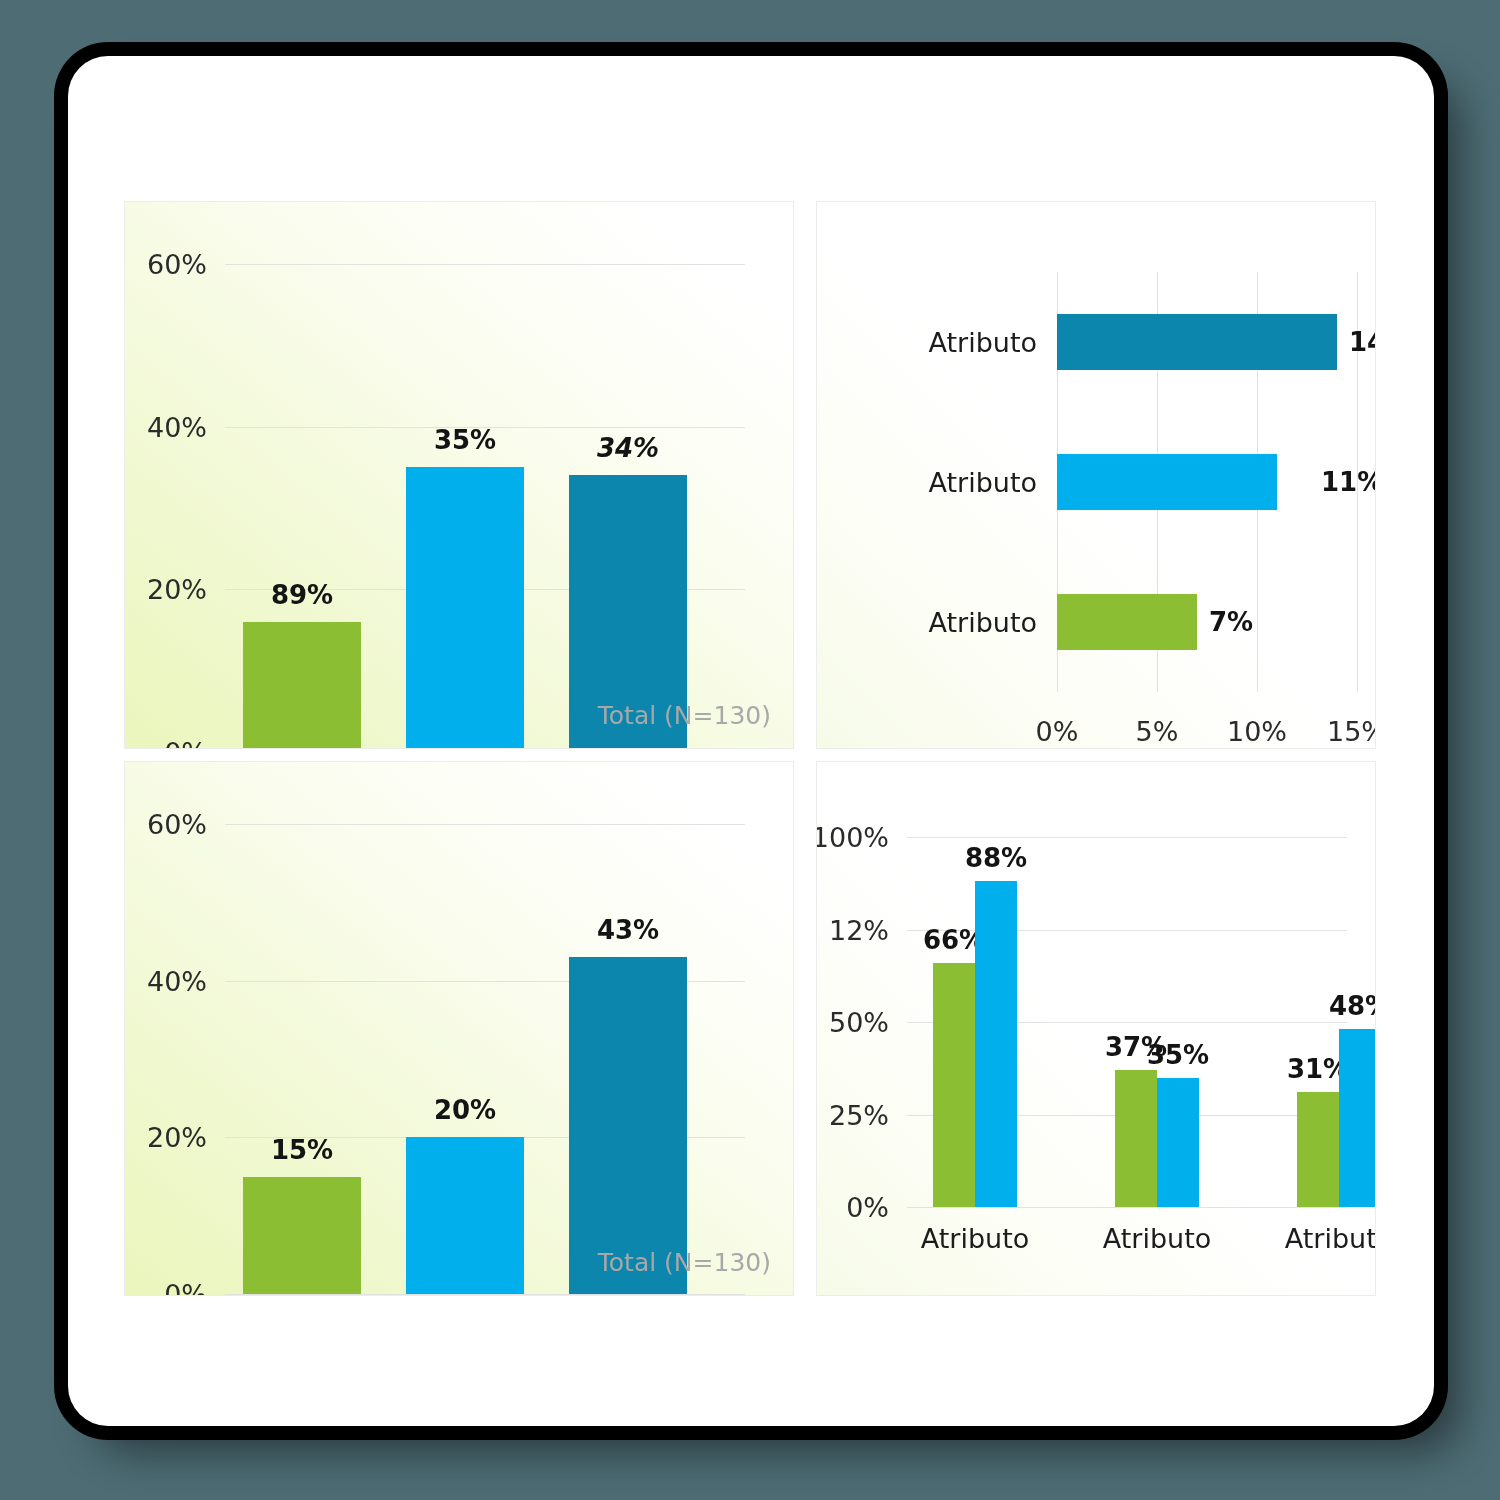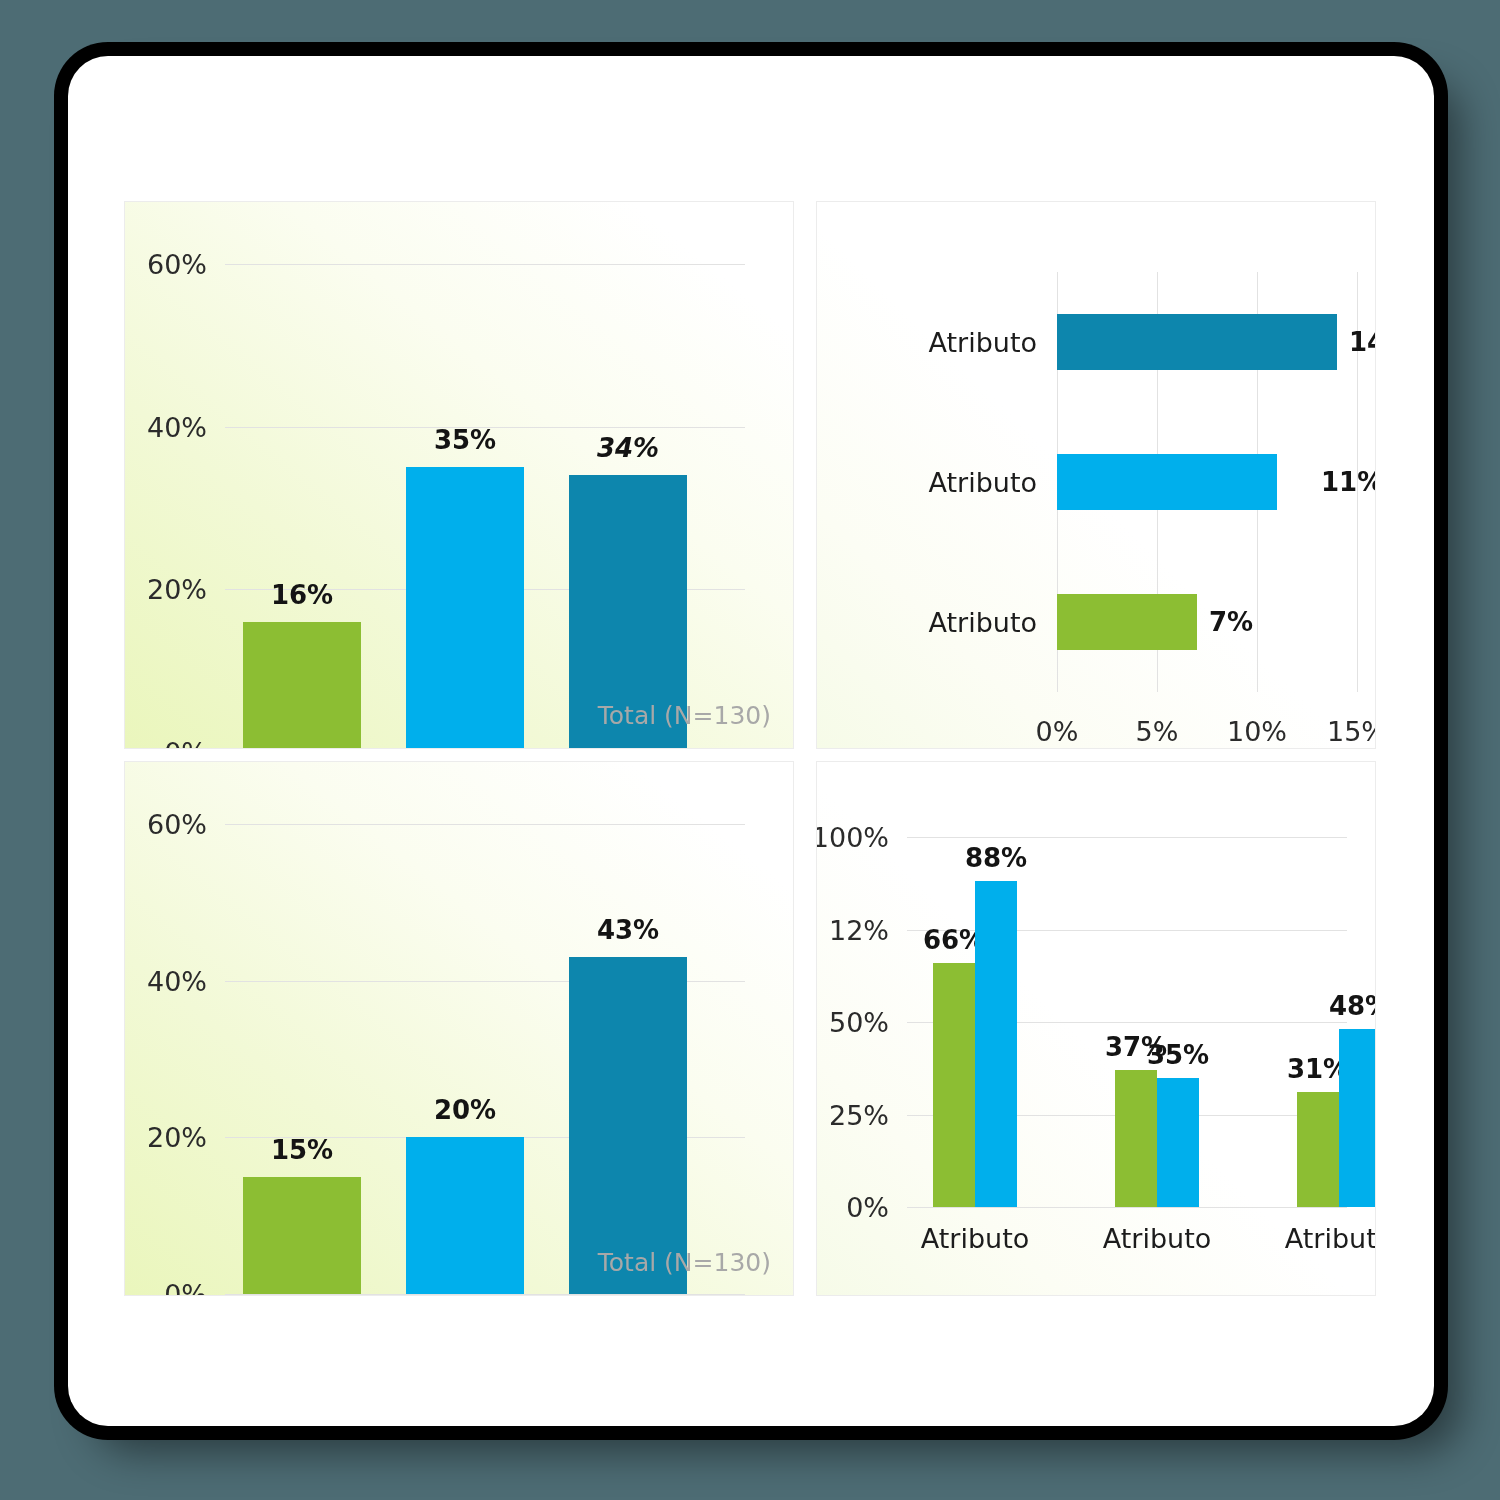--- a/index.html
+++ b/index.html
@@ -133,21 +133,21 @@
     <div class="chart-card card-green">
       <div class="plot" id="plot-tl" style="left:100px; top:62px; width:520px; height:488px;">
           <div class="ytick" style="top:488px; right:538px;">0%</div>
           <div class="gridline" style="left:0px; top:325.33333333333337px; width:520px;"></div>
           <div class="ytick" style="top:325.33333333333337px; right:538px;">20%</div>
           <div class="gridline" style="left:0px; top:162.66666666666669px; width:520px;"></div>
           <div class="ytick" style="top:162.66666666666669px; right:538px;">40%</div>
           <div class="gridline" style="left:0px; top:0px; width:520px;"></div>
           <div class="ytick" style="top:0px; right:538px;">60%</div>
           <div class="vbar" style="left:18px; width:118px; height:130.13333333333333px; background:#8CBE33;"></div>
-          <div class="vbar-label" style="left:77px; top:315.8666666666667px;">16%</div>
+          <div class="vbar-label" style="left:77px; top:315.8666666666667px;">89%</div>
           <div class="vbar" style="left:181px; width:118px; height:284.6666666666667px; background:#00AFEC;"></div>
           <div class="vbar-label" style="left:240px; top:161.33333333333331px;">35%</div>
           <div class="vbar" style="left:344px; width:118px; height:276.5333333333333px; background:#0D86AD;"></div>
           <div class="vbar-label" style="left:403px; top:169.4666666666667px;font-style:italic;">34%</div>
         </div>
       <div class="total-note">Total (N=130)</div>
     </div>
 
     <div class="chart-card card-white">
       <div class="plot" id="plot-tr" style="left:40px; top:70px; width:500px; height:420px;">

